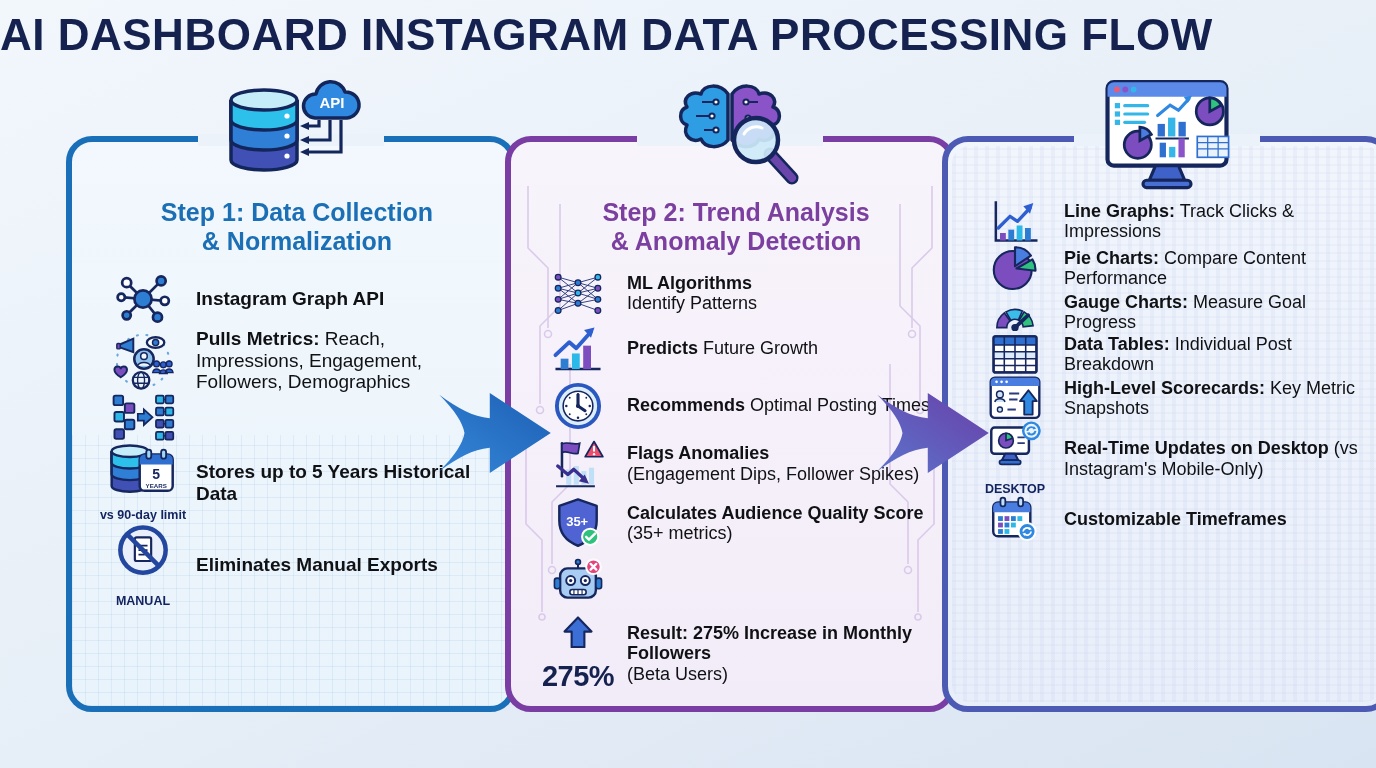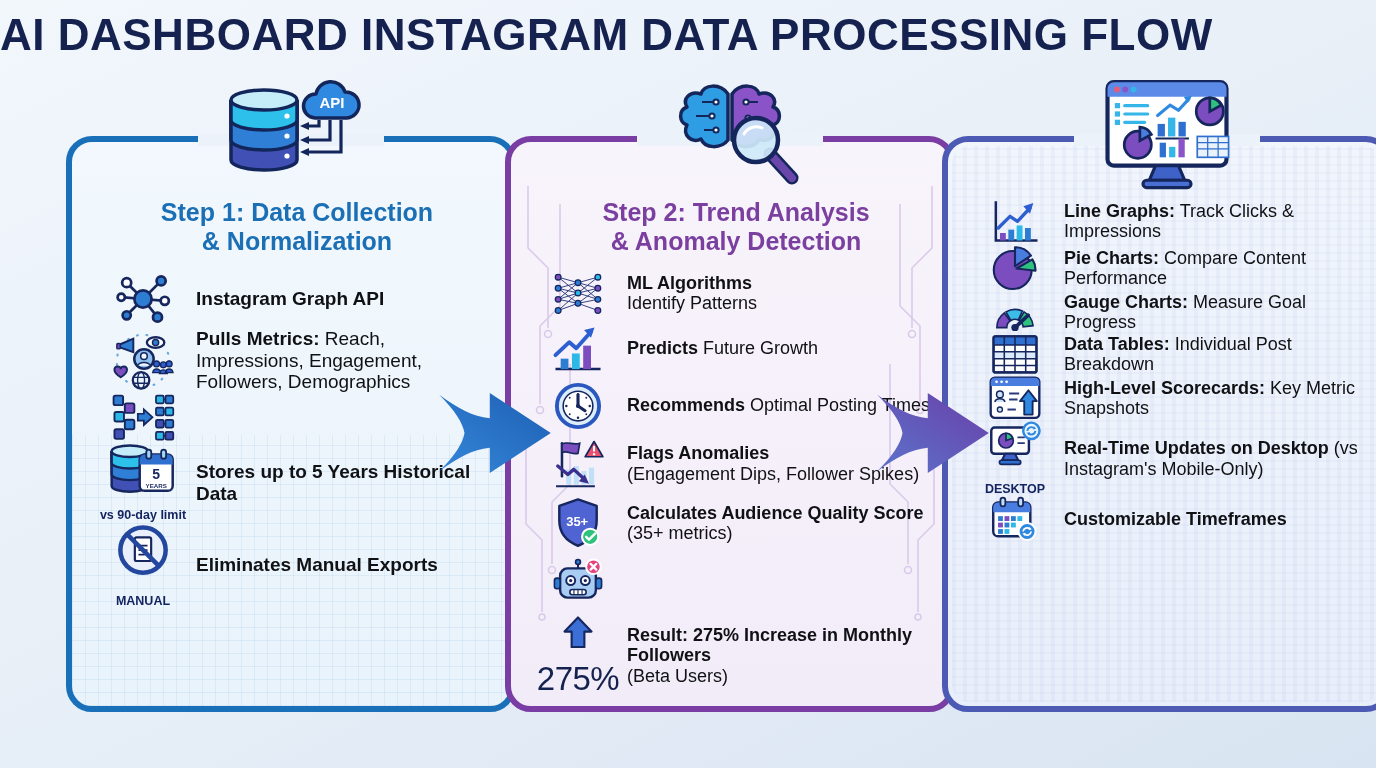--- a/index.html
+++ b/index.html
@@ -69,21 +69,21 @@
   .item { display:flex; align-items:center; gap:10px; }
   .icon-wrap { display:flex; flex-direction:column; align-items:center; flex:none; }
   .panel-1 .icon-wrap { width:86px; }
   .panel-2 .icon-wrap, .panel-3 .icon-wrap { width:78px; }
   .icon-box svg { display:block; height:auto; }
 
   .icon-caption {
     font-weight:700; font-size:12.5px; color:#13235f;
     margin-top:14px; white-space:nowrap; text-align:left;
   }
-  .icon-caption-large { font-size:33px; font-weight:400; color:#15214f; line-height:1; letter-spacing:-0.5px; }
+  .icon-caption-large { font-size:29px; font-weight:700; color:#15214f; line-height:1; letter-spacing:-0.5px; }
 
   .item-text { margin:0; font-size:19px; line-height:1.14; color:#101114; white-space:pre-line; }
   .panel-2 .item-text, .panel-3 .item-text { font-size:18px; }
   .item-text .b { font-weight:700; }
 
   .circuit { position:absolute; top:44px; pointer-events:none; opacity:.85; }
   .circuit-left { left:7px; }
   .circuit-right { right:7px; transform:scaleX(-1); }
 
   .arrow { position:absolute; width:122px; height:106px; z-index:4; }

